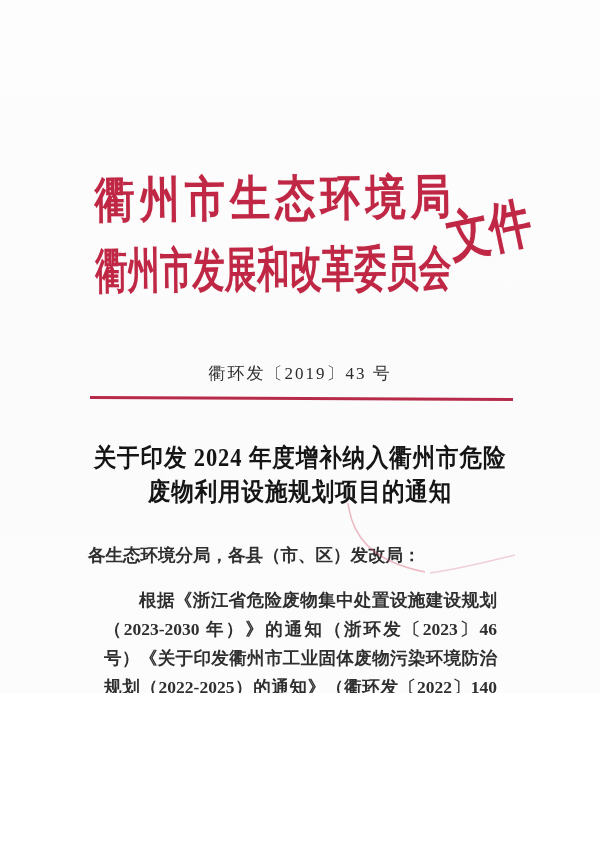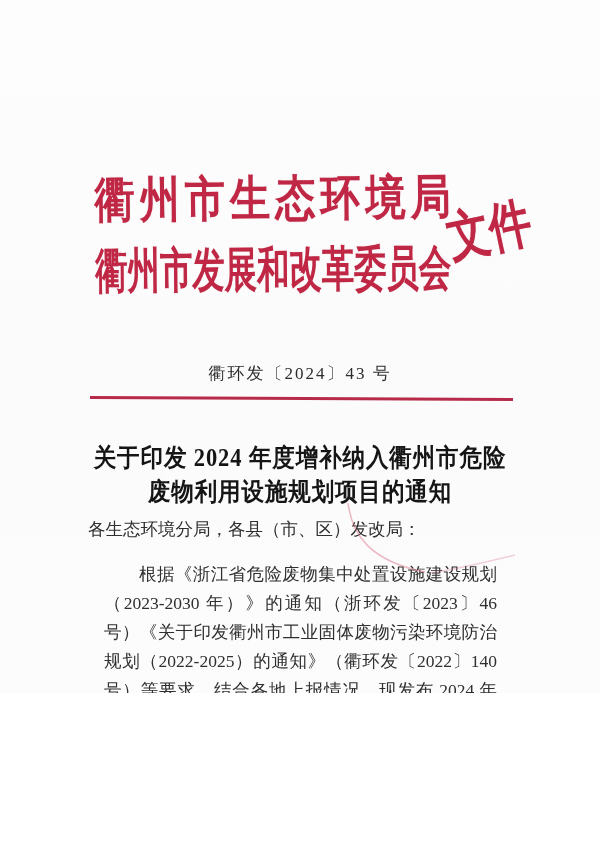--- a/index.html
+++ b/index.html
@@ -53,23 +53,23 @@
   
   .doc-title{
     position:absolute;left:0;top:441px;width:600px;
     text-align:center;font-weight:bold;color:#151515;
     font-size:25px;line-height:34px;letter-spacing:1px;
     transform:scaleX(0.9);transform-origin:50% 0;
   }
 
   
   .body-block{
-    position:absolute;left:88px;top:515px;width:425px;
+    position:absolute;left:88px;top:541px;width:425px;
     font-size:17.5px;line-height:29px;color:#2f2f2f;
-    text-align:justify;text-justify:inter-character;
+    text-align:justify;text-justify:inter-character;font-weight:bold;
   }
   .salutation{margin:0;}
   .paragraph{margin:16px;text-indent:2em;}
 
   
   .page-number{
     position:absolute;top:789px;right:83px;
     font-size:14.5px;letter-spacing:2px;color:#3a3a3a;white-space:nowrap;
   }
 
@@ -80,21 +80,21 @@
 <body>
 
 <div class="page">
 
   <div class="header-block">
     <div class="agency-line1">衢州市生态环境局</div>
     <div class="agency-line2">衢州市发展和改革委员会</div>
   </div>
   <div class="doc-type">文件</div>
 
-  <div class="doc-number">衢环发〔2024〕43 号</div>
+  <div class="doc-number">衢环发〔2019〕43 号</div>
 
   <div class="red-rule"></div>
 
   <div class="doc-title">
     <div>关于印发 2024 年度增补纳入衢州市危险</div>
     <div>废物利用设施规划项目的通知</div>
   </div>
 
   <div class="body-block">
     <p class="salutation">各生态环境分局，各县（市、区）发改局：</p>

